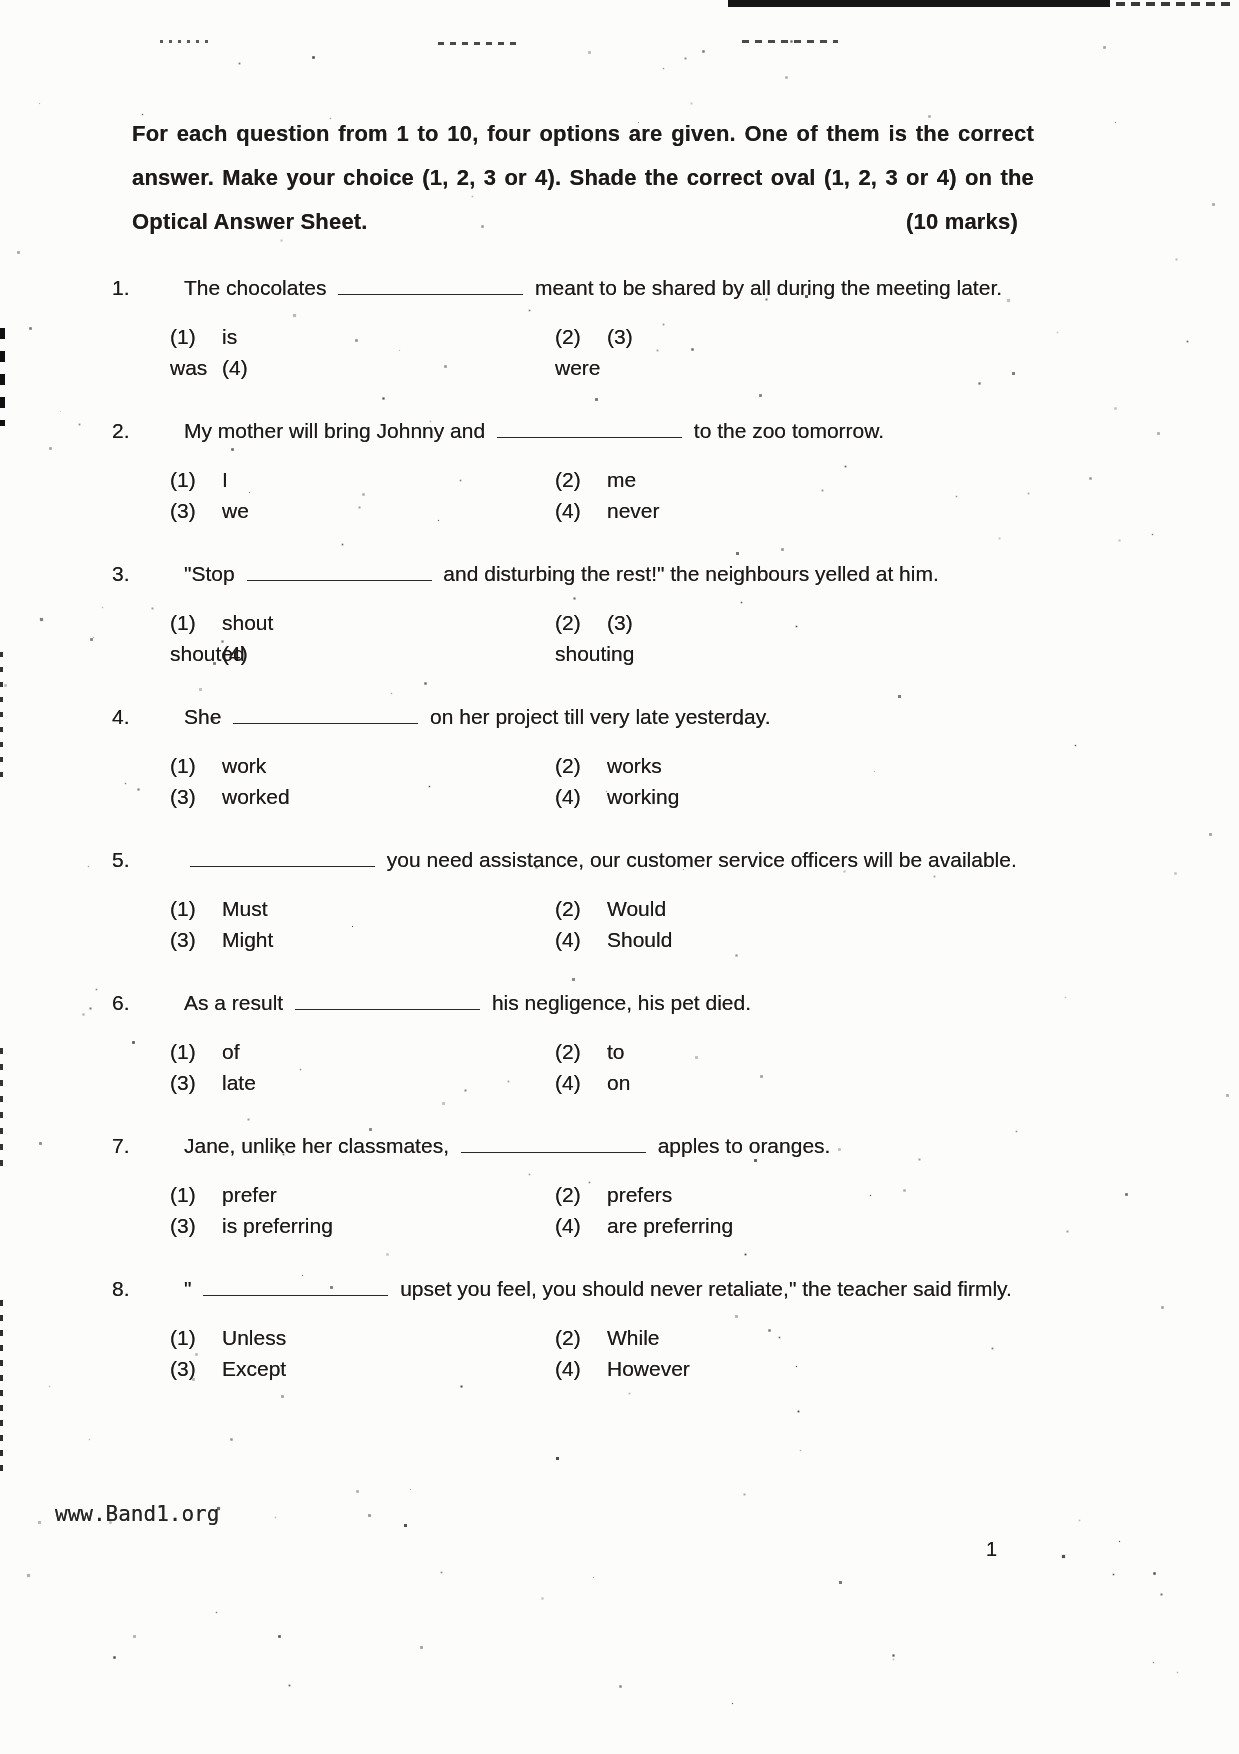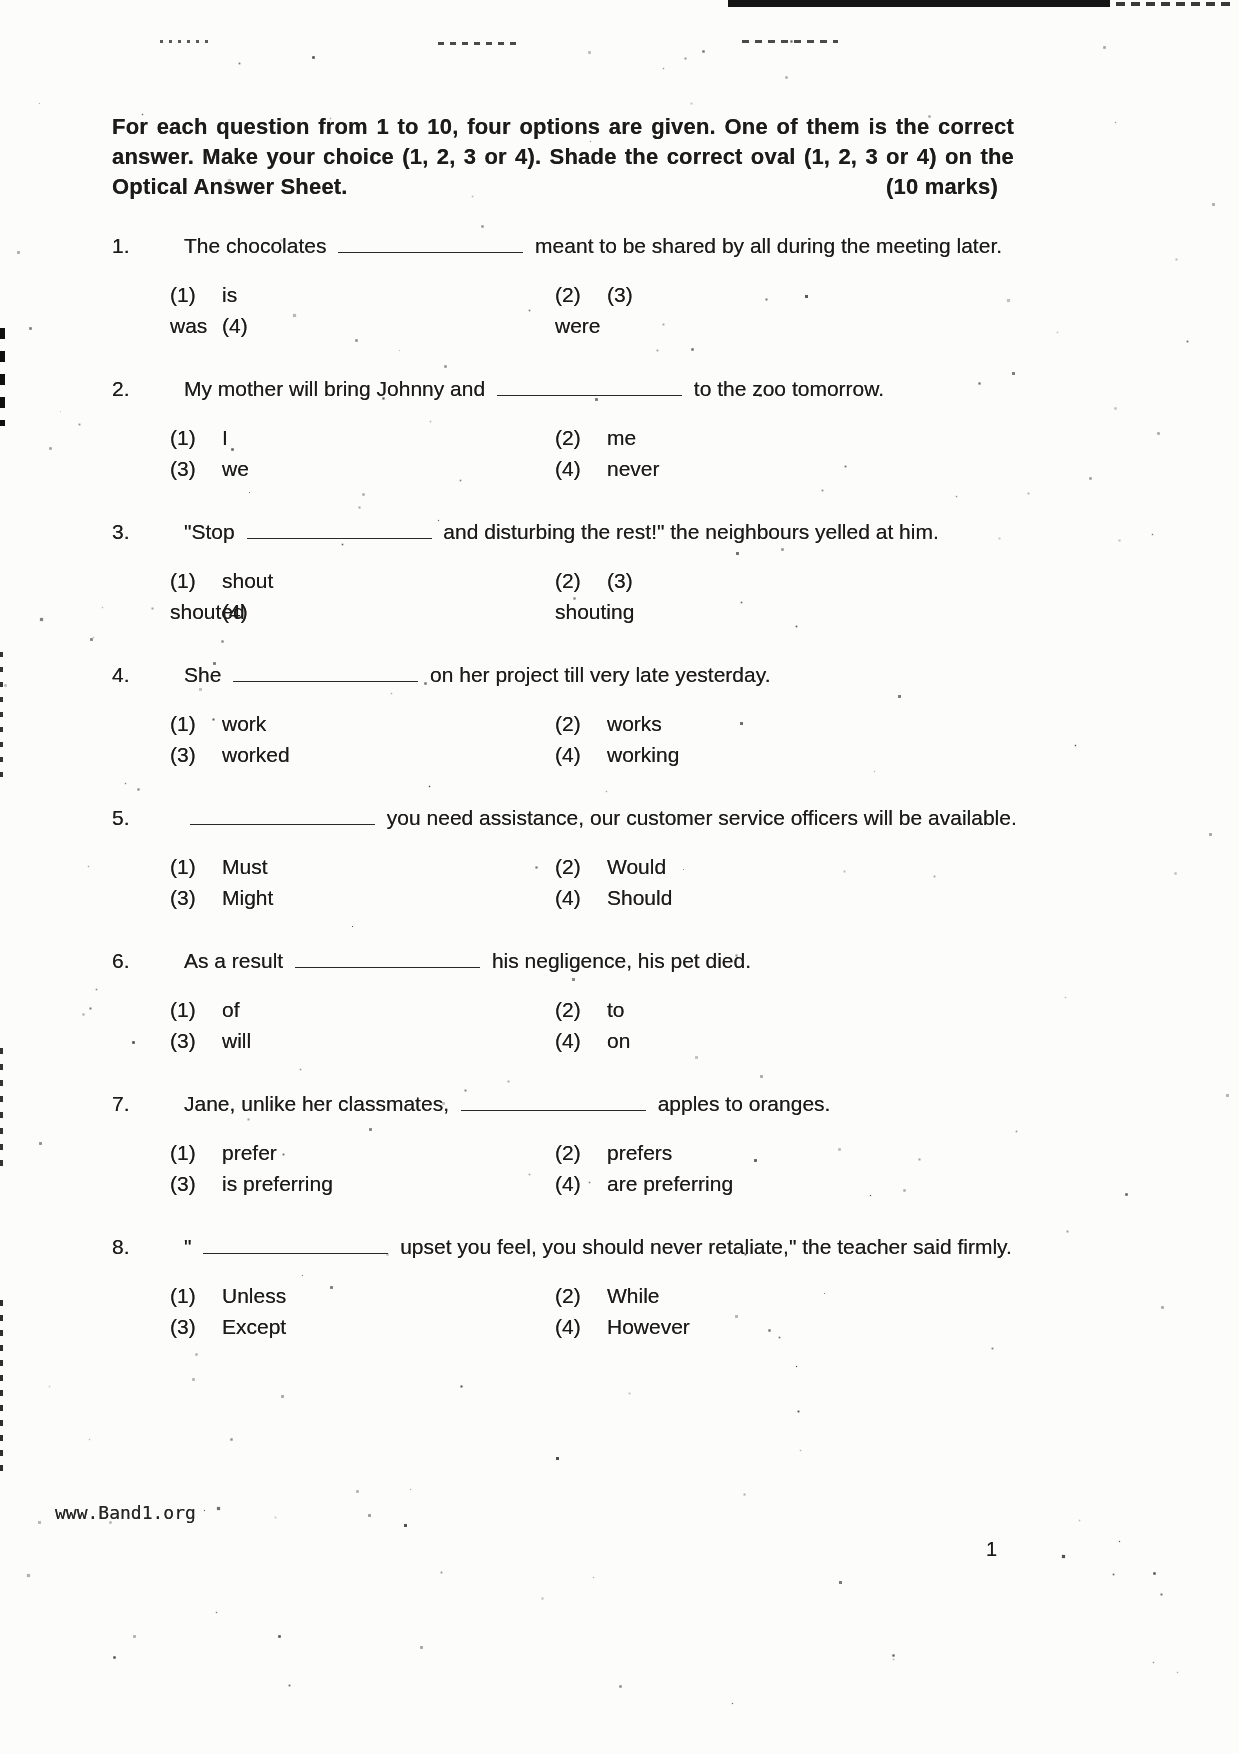--- a/index.html
+++ b/index.html
@@ -14,23 +14,24 @@
     overflow:hidden;
     text-shadow:0 0 0.5px rgba(25,22,20,0.75);
   }
   .content { padding:112px 118px 0 112px; }
 
   .instructions {
     position:relative;
     max-width:902px;
     font-weight:bold;
     font-size:22px;
-    line-height:30px;
+    line-height:44px;
     letter-spacing:0.2px;
     text-align:justify;
+    margin-left:20px;
   }
   .instructions .marks { position:absolute; right:16px; bottom:0; white-space:nowrap; }
 
   .questions { margin-top:30px; }
   .question { margin-bottom:36px; }
   .stem { position:relative; font-size:21px; line-height:27px; max-width:905px; }
   .qnum { position:absolute; left:0; top:0; }
   .qtext { display:block; margin-left:72px; text-align:justify; }
   .blank {
     display:inline-block;
@@ -45,21 +46,21 @@
     grid-template-columns:52px 333px 52px auto;
     row-gap:4px;
     font-size:21px;
     line-height:27px;
     max-width:850px;
   }
 
   .footer-url {
     position:absolute; left:55px; top:1502px;
     font-family:"DejaVu Sans Mono", monospace;
-    font-size:18px; color:#262626;
+    font-size:21px; color:#262626;
   }
   .page-number { position:absolute; left:986px; top:1538px; font-size:20px; }
 
   
   .artifact { position:absolute; pointer-events:none; }
   .bar-top { top:0; left:728px; width:382px; height:7px; background:#161616; }
   .bar-top-dashes { top:2px; left:1116px; width:118px; height:4px;
     background:repeating-linear-gradient(to right,#3a3a3a 0 9px,transparent 9px 15px); }
   .dots1 { top:40px; left:160px; width:48px; height:3px;
     background:repeating-linear-gradient(to right,#5a5a5a 0 3px,transparent 3px 9px); }
@@ -183,21 +184,21 @@
           <div class="stem">
             <span class="qnum">6.</span>
             <span class="qtext">As a result <span class="blank"></span> his negligence, his pet died.</span>
           </div>
           <div class="options">
             <span class="onum">(1)</span>
             <span class="olabel">of</span>
             <span class="onum">(2)</span>
             <span class="olabel">to</span>
             <span class="onum">(3)</span>
-            <span class="olabel">will</span>
+            <span class="olabel">late</span>
             <span class="onum">(4)</span>
             <span class="olabel">on</span>
           </div>
         </div>
         <div class="question">
           <div class="stem">
             <span class="qnum">7.</span>
             <span class="qtext">Jane, unlike her classmates, <span class="blank"></span> apples to oranges.</span>
           </div>
           <div class="options">

